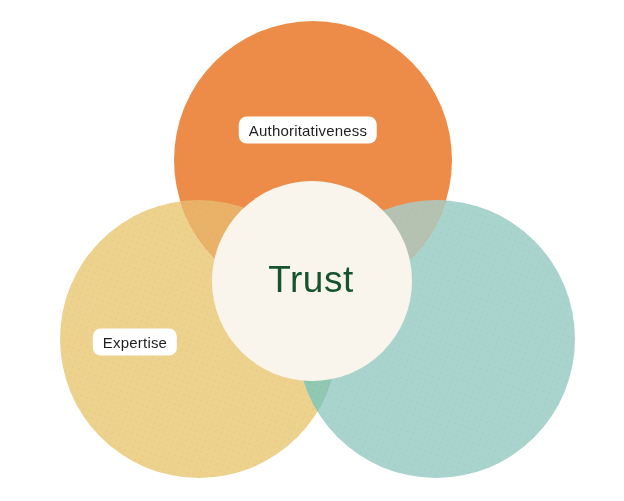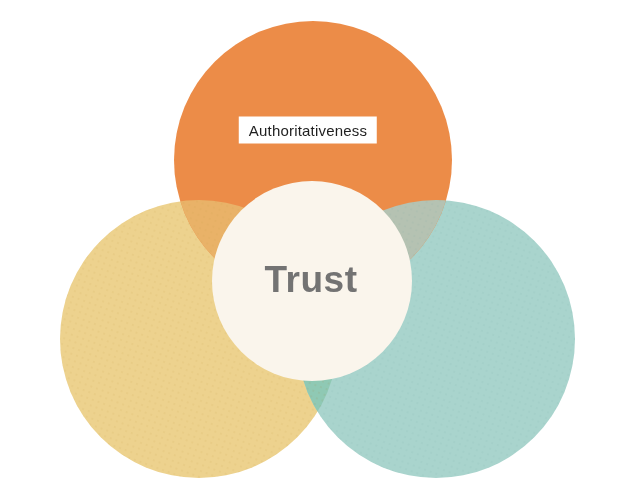--- a/index.html
+++ b/index.html
@@ -22,35 +22,35 @@
     display: block;
   }
   .circle-label {
     position: absolute;
     transform: translate(-50%, -50%);
     background: #ffffff;
     color: #1f1f1f;
     font-size: 15px;
     line-height: 19px;
     padding: 4px 10px;
-    border-radius: 0;
+    border-radius: 8px;
     white-space: nowrap;
     letter-spacing: 0.2px;
   }
   .label-authoritativeness { left: 308px; top: 130px; }
   .label-expertise        { left: 135px; top: 342px; }
   .label-experience       { left: 479px; top: 342px; }
   .trust-label {
     position: absolute;
     left: 311px;
     top: 280px;
     transform: translate(-50%, -50%);
     font-size: 37px;
-    font-weight: 700;
-    color: #737373;
+    font-weight: 400;
+    color: #14532d;
     letter-spacing: 0.5px;
     white-space: nowrap;
   }
 </style>
 </head>
 <body>
 
 <div class="stage">
 
   <svg width="624" height="501" viewBox="0 0 624 501">
@@ -82,17 +82,18 @@
     </g>
 
     <circle cx="199" cy="339" r="139" fill="url(#dots-yellow)"></circle>
     <circle cx="436" cy="339" r="139" fill="url(#dots-teal)"></circle>
 
     <circle cx="312" cy="281" r="100" fill="#FAF5EC"></circle>
   </svg>
 
   <div class="circle-label label-authoritativeness">Authoritativeness</div>
 
+  <div class="circle-label label-expertise">Expertise</div>
 
 
   <div class="trust-label">Trust</div>
 
 </div>
 
 </body></html>

